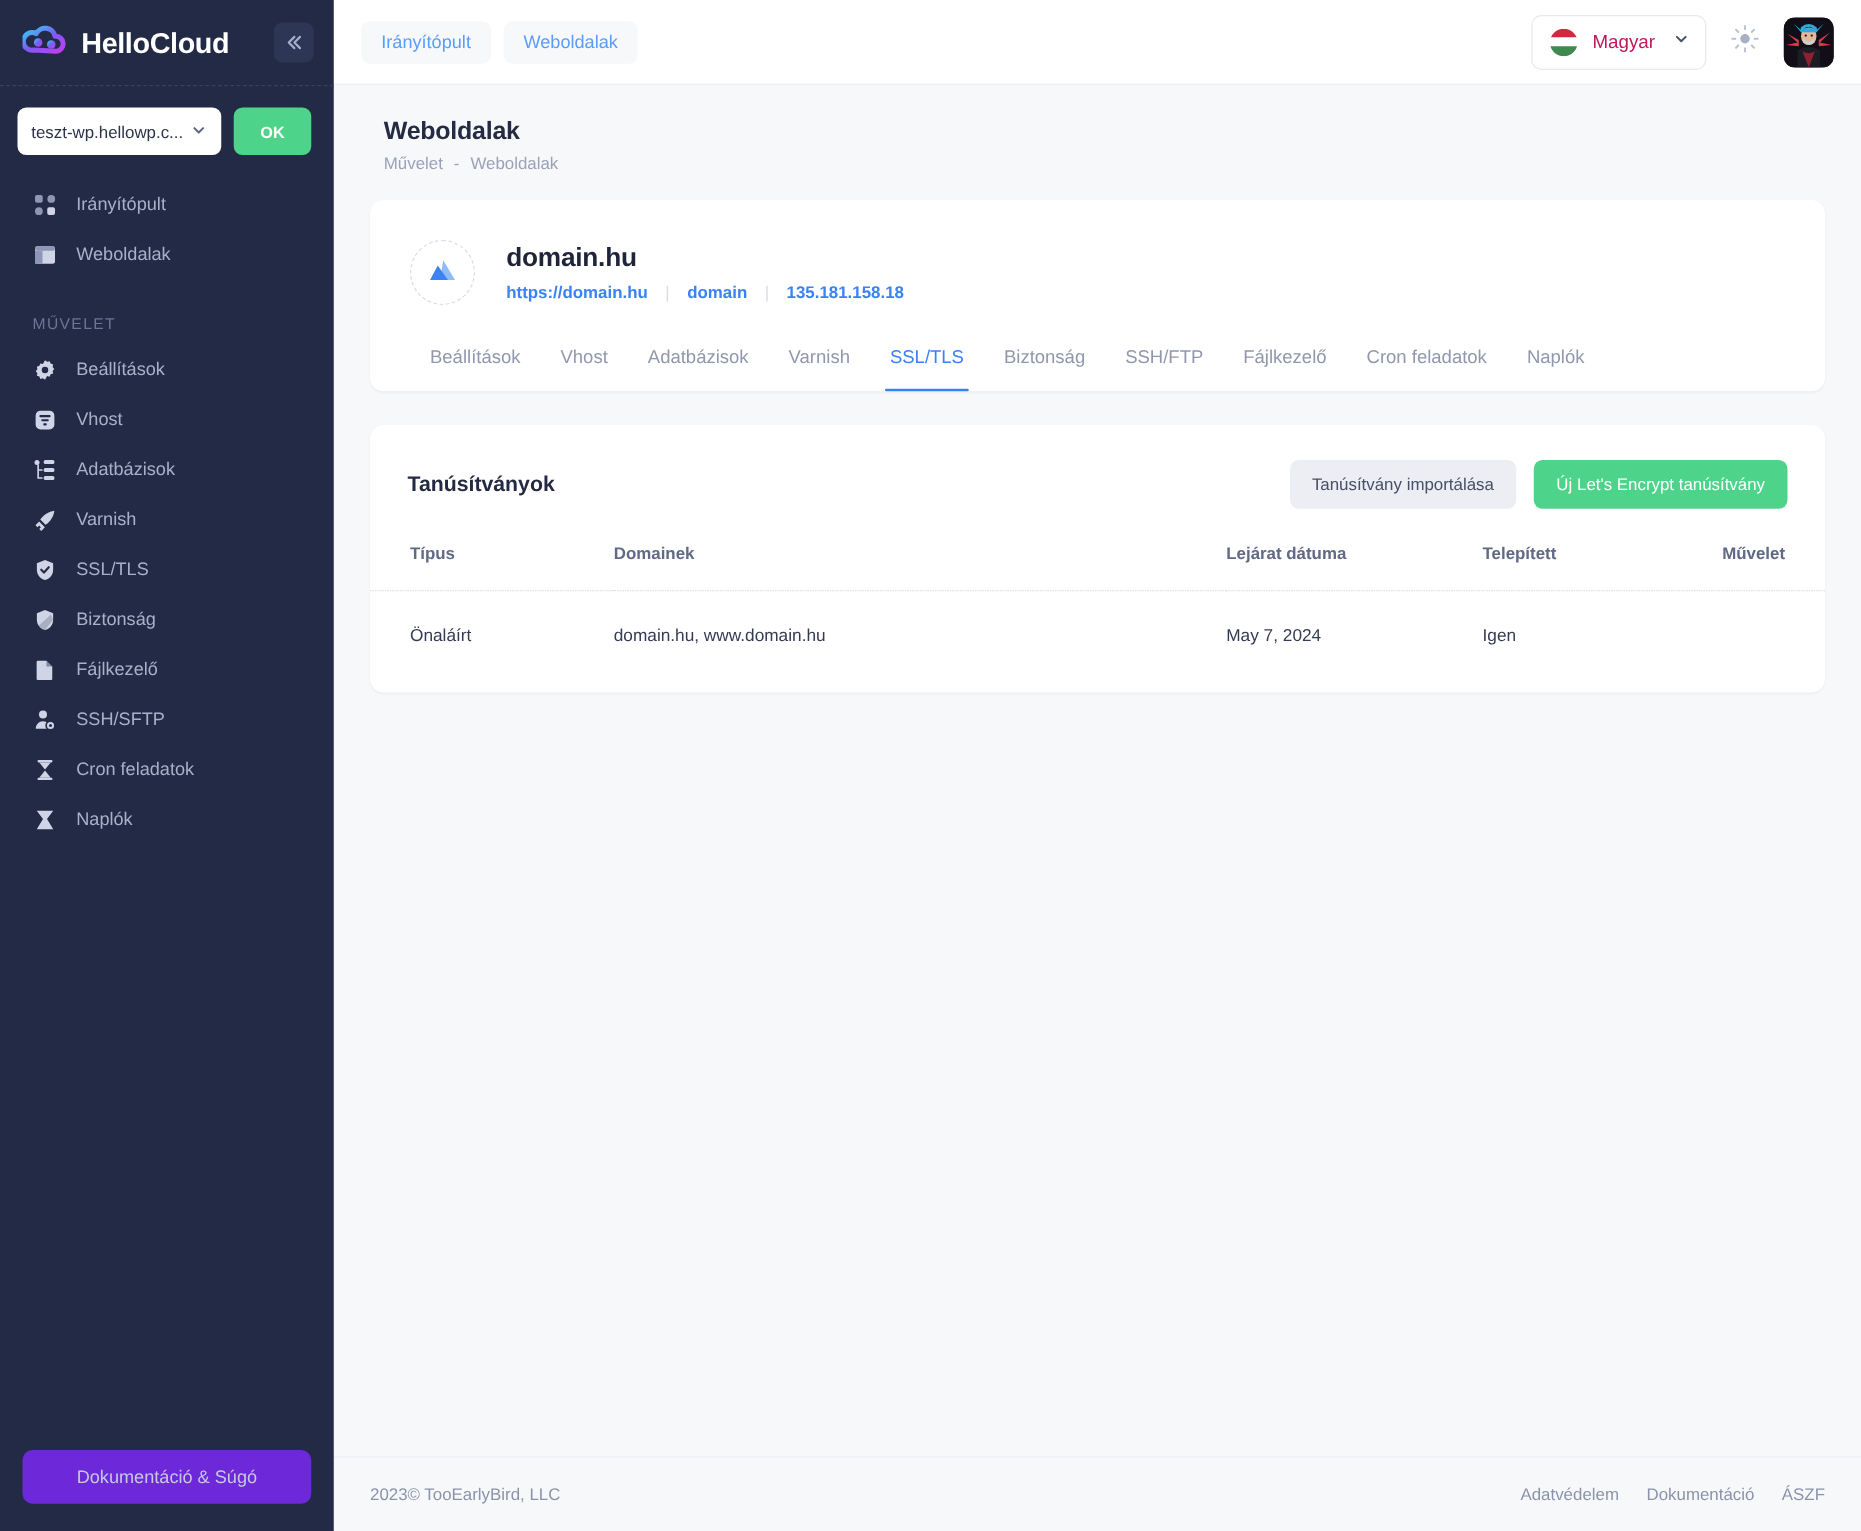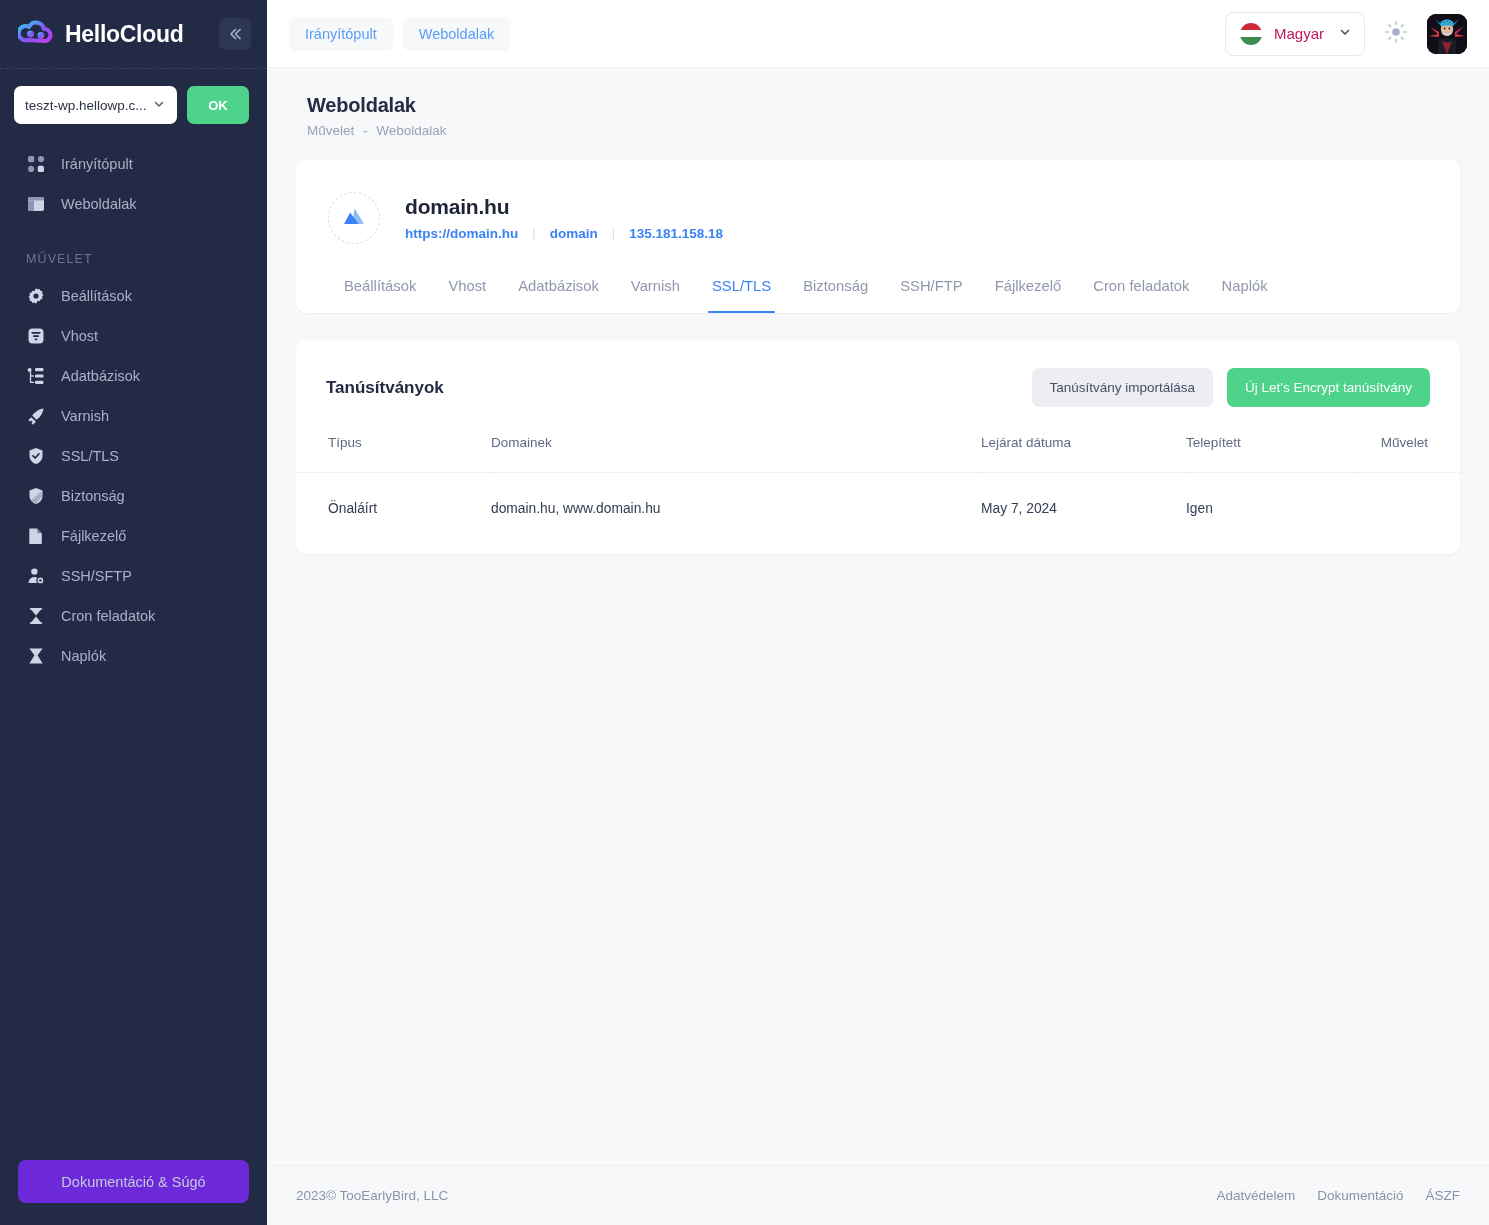--- a/index.html
+++ b/index.html
@@ -152,21 +152,21 @@
   .btn-ghost {
     background: #eceef3; color: #474e66; border: none; border-radius: 7px;
     padding: 12px 18px; font-size: 13.5px; cursor: pointer;
   }
   .btn-green {
     background: #4ed38a; color: #ffffff; border: none; border-radius: 7px;
     padding: 12px 18px; font-size: 13.5px; cursor: pointer;
   }
   table.cert-table { width: 100%; border-collapse: collapse; }
   table.cert-table th {
-    text-align: left; font-size: 13.5px; font-weight: normal; color: #616a85;
+    text-align: left; font-size: 13.5px; font-weight: bold; color: #616a85;
     padding: 10px 0 22px 0;
   }
   table.cert-table thead tr { border-bottom: 1.5px dotted #dfe3ec; }
   table.cert-table td {
     font-size: 13.8px; color: #343b54; padding: 28px 0 4px 0;
   }
   table.cert-table th:first-child, table.cert-table td:first-child { padding-left: 32px; }
   table.cert-table th:last-child, table.cert-table td:last-child { padding-right: 32px; text-align: right; }
   .col-type { width: 195px; }
   .col-domains { width: 490px; }

